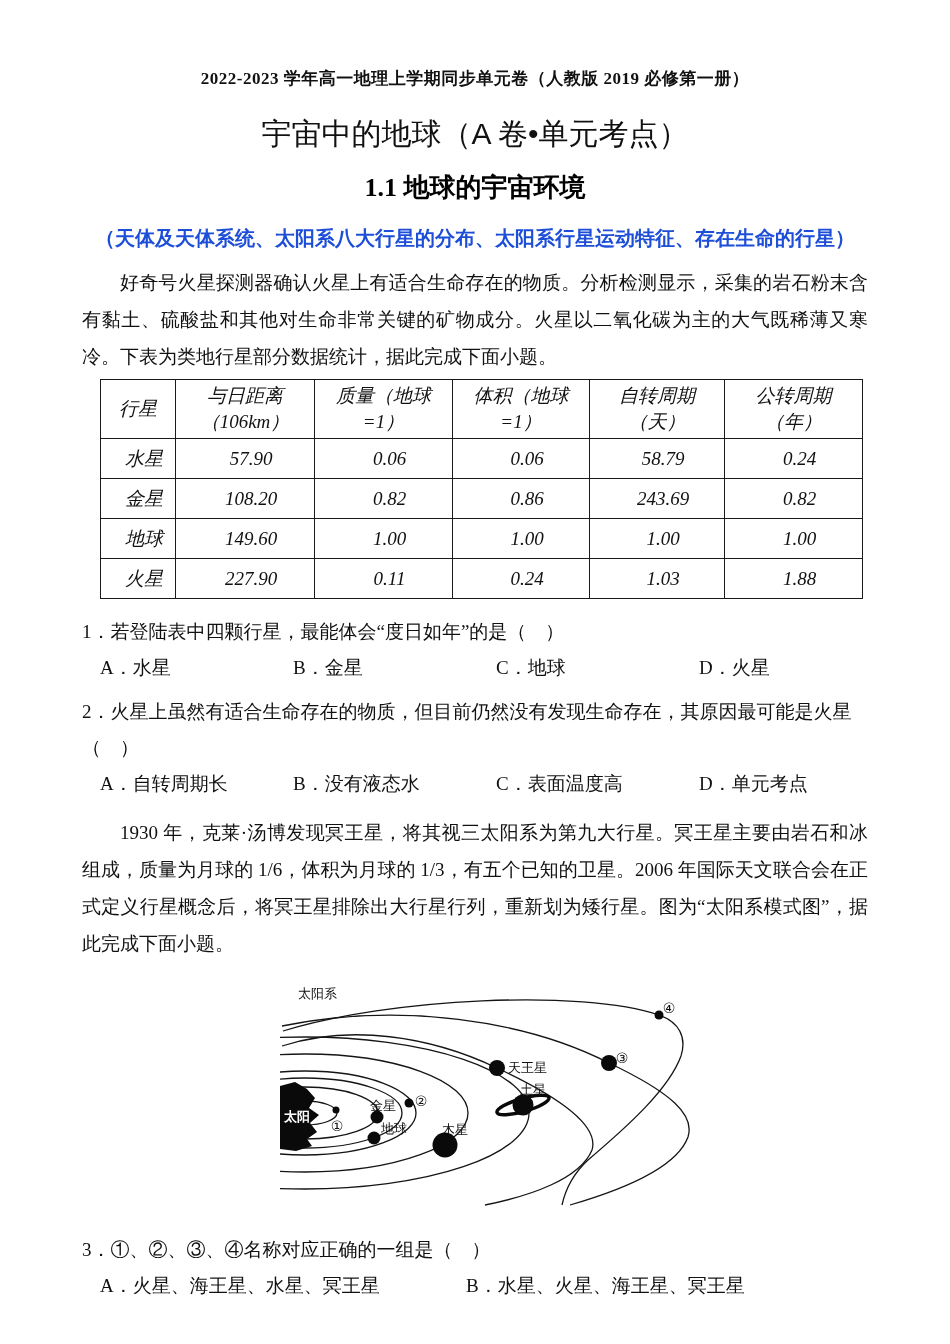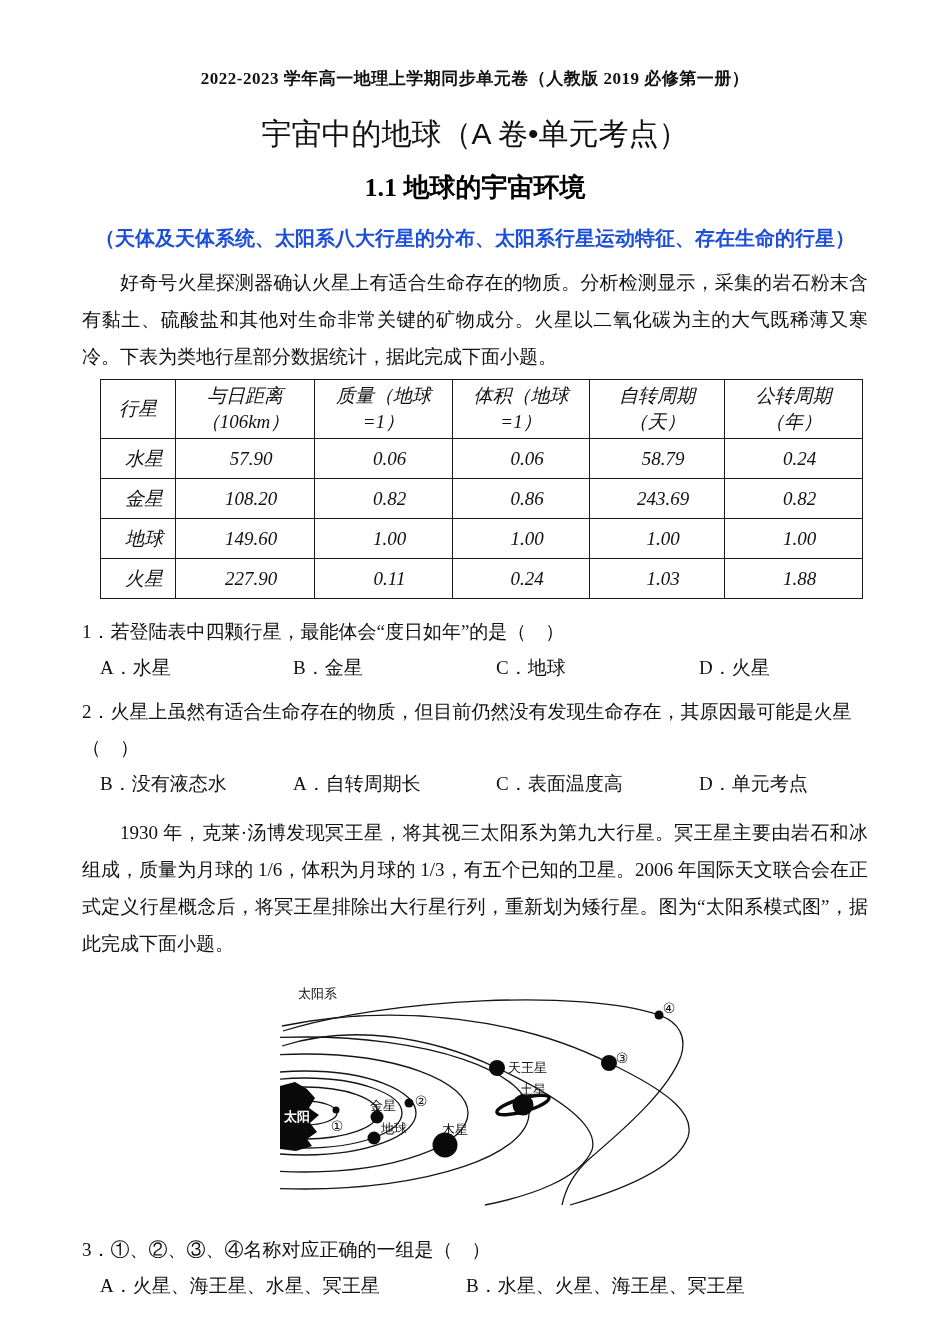--- a/index.html
+++ b/index.html
@@ -157,22 +157,22 @@
   <div class="question"><span>1．</span><span>若登陆表中四颗行星，最能体会“度日如年”的是（　）</span></div>
   <div class="opts4">
     <span>A．水星</span>
     <span>B．金星</span>
     <span>C．地球</span>
     <span>D．火星</span>
   </div>
 
   <div class="question"><span>2．</span><span>火星上虽然有适合生命存在的物质，但目前仍然没有发现生命存在，其原因最可能是火星（　）</span></div>
   <div class="opts4">
+    <span>A．自转周期长</span>
     <span>B．没有液态水</span>
-    <span>A．自转周期长</span>
     <span>C．表面温度高</span>
     <span>D．单元考点</span>
   </div>
 
   <p class="passage">1930 年，克莱·汤博发现冥王星，将其视三太阳系为第九大行星。冥王星主要由岩石和冰组成，质量为月球的 1/6，体积为月球的 1/3，有五个已知的卫星。2006 年国际天文联合会在正式定义行星概念后，将冥王星排除出大行星行列，重新划为矮行星。图为“太阳系模式图”，据此完成下面小题。</p>
 
   <div class="diagram">
     <svg viewBox="0 0 430 232" width="430" height="232">
 
       <ellipse class="orbit" cx="25" cy="139" rx="32" ry="12"></ellipse>

